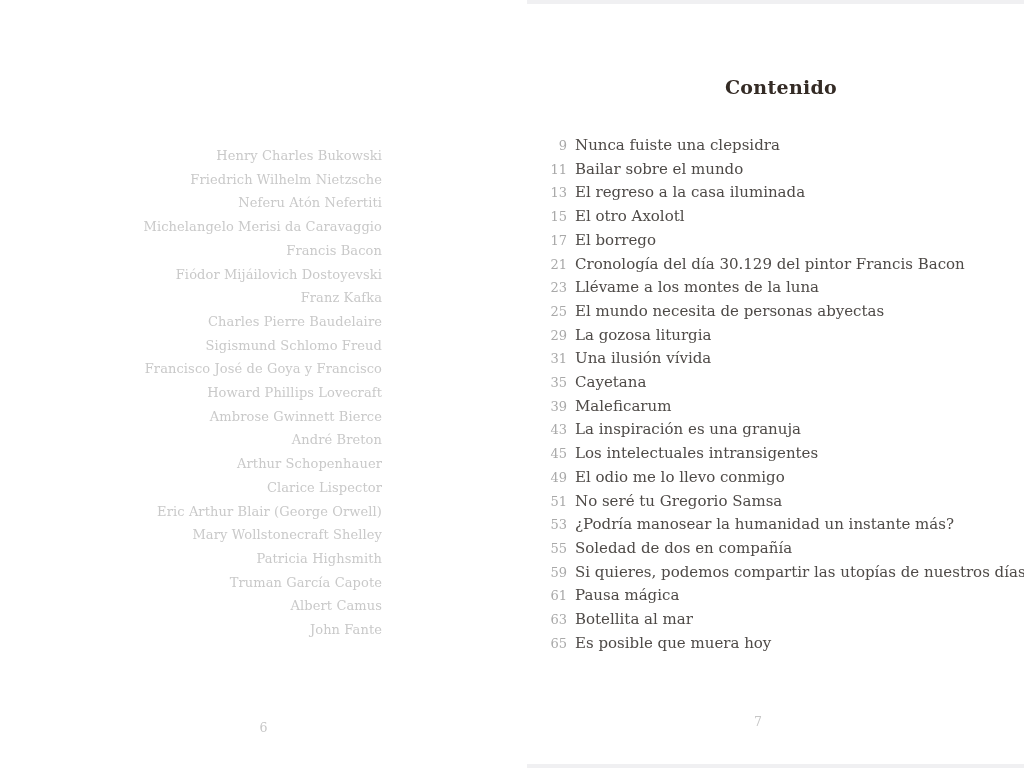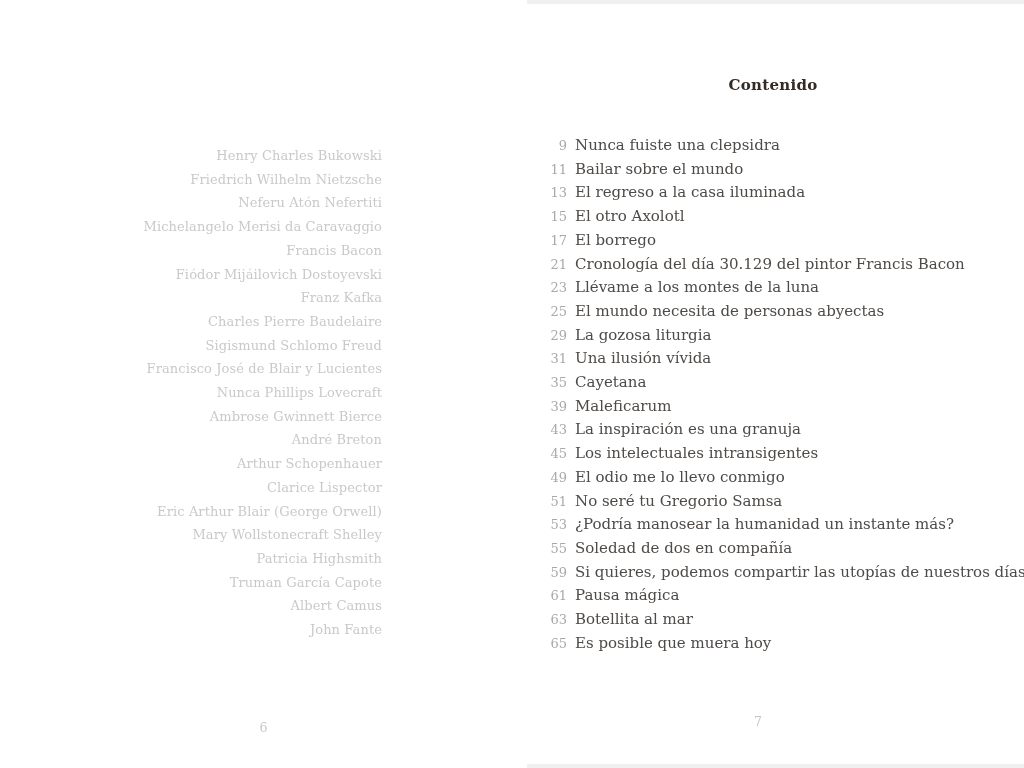--- a/index.html
+++ b/index.html
@@ -26,22 +26,22 @@
 
   ul{list-style:none;}
 
   .authors{
     position:absolute;top:134px;right:145px;left:20px;
     text-align:right;font-size:13px;line-height:23.7px;
     color:var(--author-text);letter-spacing:.1px;white-space:nowrap;
   }
 
   .toc-title{
-    position:absolute;top:72px;left:8px;width:476px;text-align:center;
-    font-size:15px;font-weight:700;color:var(--heading);letter-spacing:.3px;
+    position:absolute;top:72px;left:16px;width:476px;text-align:center;
+    font-size:19px;font-weight:700;color:var(--heading);letter-spacing:.3px;
   }
 
   .entries{
     position:absolute;top:130px;left:0;right:0;
     font-size:13px;line-height:23.7px;white-space:nowrap;
   }
   .entry{display:flex;}
   .entry .num{
     width:48px;flex:0 0 48px;text-align:right;padding-right:8px;
     color:var(--entry-number);
@@ -66,22 +66,22 @@
     <ul class="authors">
       <li>Henry Charles Bukowski</li>
       <li>Friedrich Wilhelm Nietzsche</li>
       <li>Neferu Atón Nefertiti</li>
       <li>Michelangelo Merisi da Caravaggio</li>
       <li>Francis Bacon</li>
       <li>Fiódor Mijáilovich Dostoyevski</li>
       <li>Franz Kafka</li>
       <li>Charles Pierre Baudelaire</li>
       <li>Sigismund Schlomo Freud</li>
-      <li>Francisco José de Blair y Lucientes</li>
-      <li>Nunca Phillips Lovecraft</li>
+      <li>Francisco José de Goya y Francisco</li>
+      <li>Howard Phillips Lovecraft</li>
       <li>Ambrose Gwinnett Bierce</li>
       <li>André Breton</li>
       <li>Arthur Schopenhauer</li>
       <li>Clarice Lispector</li>
       <li>Eric Arthur Blair (George Orwell)</li>
       <li>Mary Wollstonecraft Shelley</li>
       <li>Patricia Highsmith</li>
       <li>Truman García Capote</li>
       <li>Albert Camus</li>
       <li>John Fante</li>

